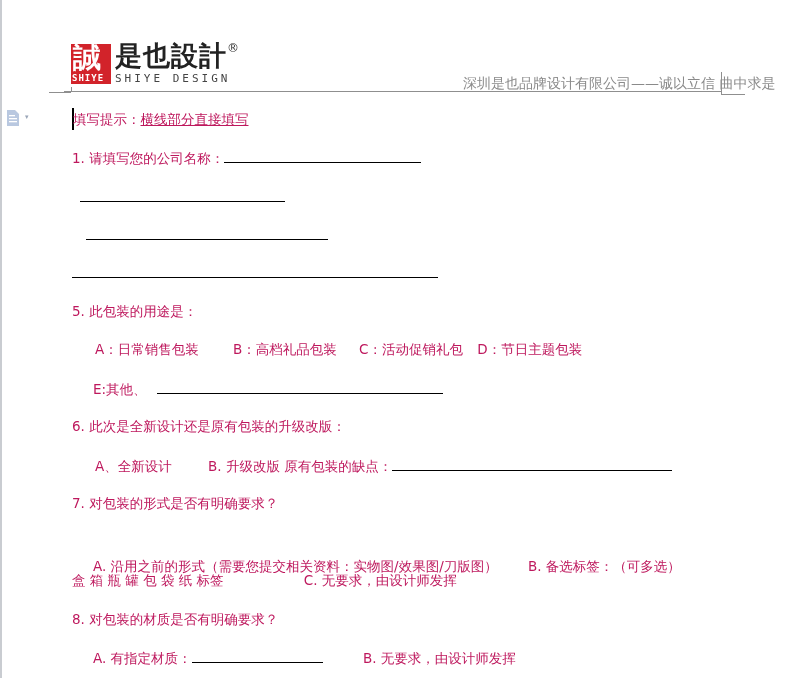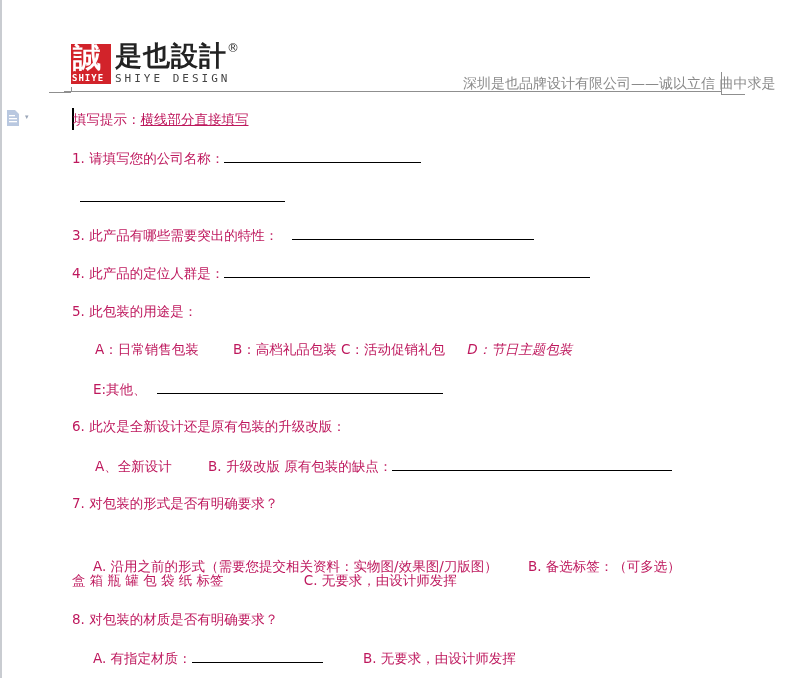--- a/index.html
+++ b/index.html
@@ -72,36 +72,36 @@
 
 <div class="line" style="left:72px; top:148px;">
   <span>1.  请填写您的公司名称：</span><span class="blank" style="width:197px;"></span>
 </div>
 
 <div class="line" style="left:72px; top:187px;">
   <span class="blank" style="width:205px; margin-left:8px;"></span>
 </div>
 
 <div class="line" style="left:72px; top:225px;">
-  <span>3.  此产品有哪些需要突出的特性：</span><span class="blank" style="width:242px; margin-left:14px;"></span>
+  <span class="blank" style="width:242px; margin-left:14px;"></span>
 </div>
 
 <div class="line" style="left:72px; top:263px;">
-  <span>4.  此产品的定位人群是：</span><span class="blank" style="width:366px;"></span>
+  <span class="blank" style="width:366px;"></span>
 </div>
 
 <div class="line" style="left:72px; top:302px;">
   <span>5.  此包装的用途是：</span>
 </div>
 
 <div class="line" style="left:95px; top:340px;">
   <span>A：日常销售包装</span>
   <span style="margin-left:30px;">B：高档礼品包装</span>
-  <span style="">C：活动促销礼包</span>
-  <span style="margin-left:18px;font-style:italic;">D：节日主题包装</span>
+  <span style="margin-left:18px;">C：活动促销礼包</span>
+  <span style="margin-left:10px;">D：节日主题包装</span>
 </div>
 
 <div class="line" style="left:93px; top:379px;">
   <span>E:其他、</span><span class="blank" style="width:286px; margin-left:10px;"></span>
 </div>
 
 <div class="line" style="left:72px; top:417px;">
   <span>6.  此次是全新设计还是原有包装的升级改版：</span>
 </div>
 

